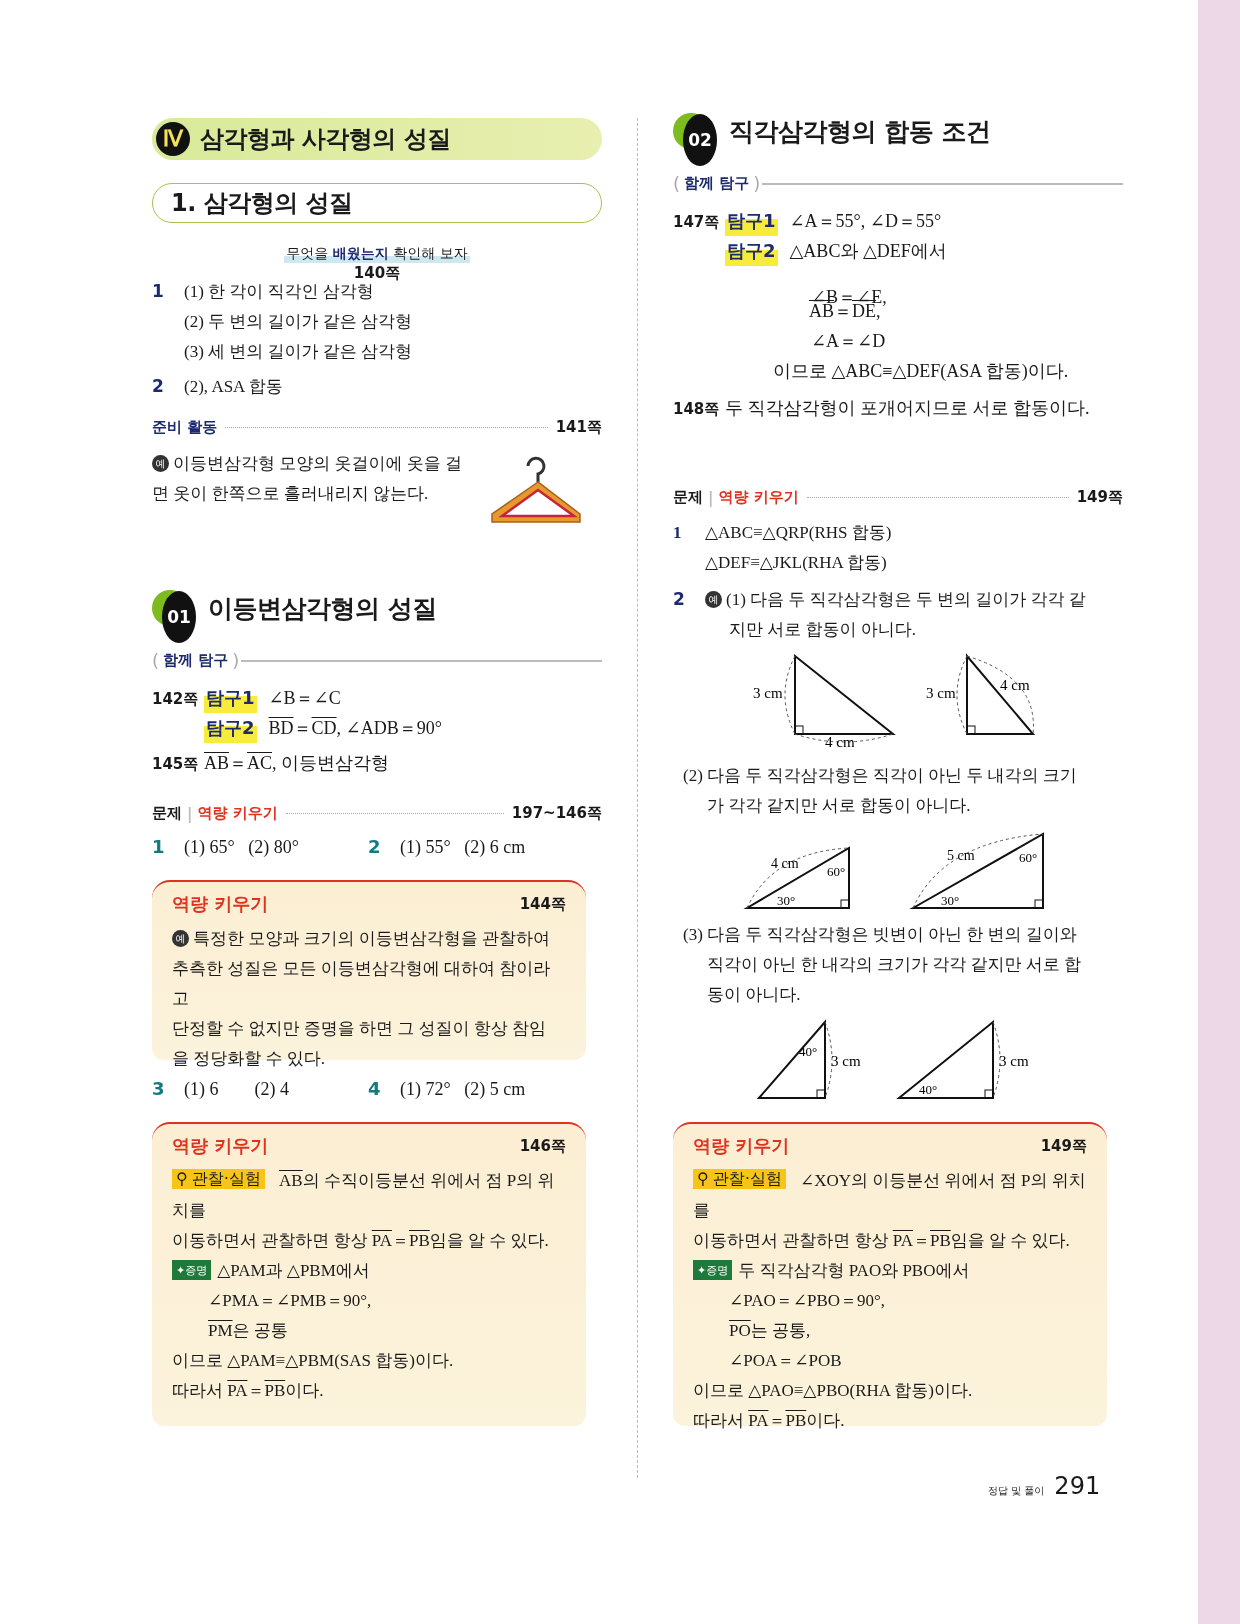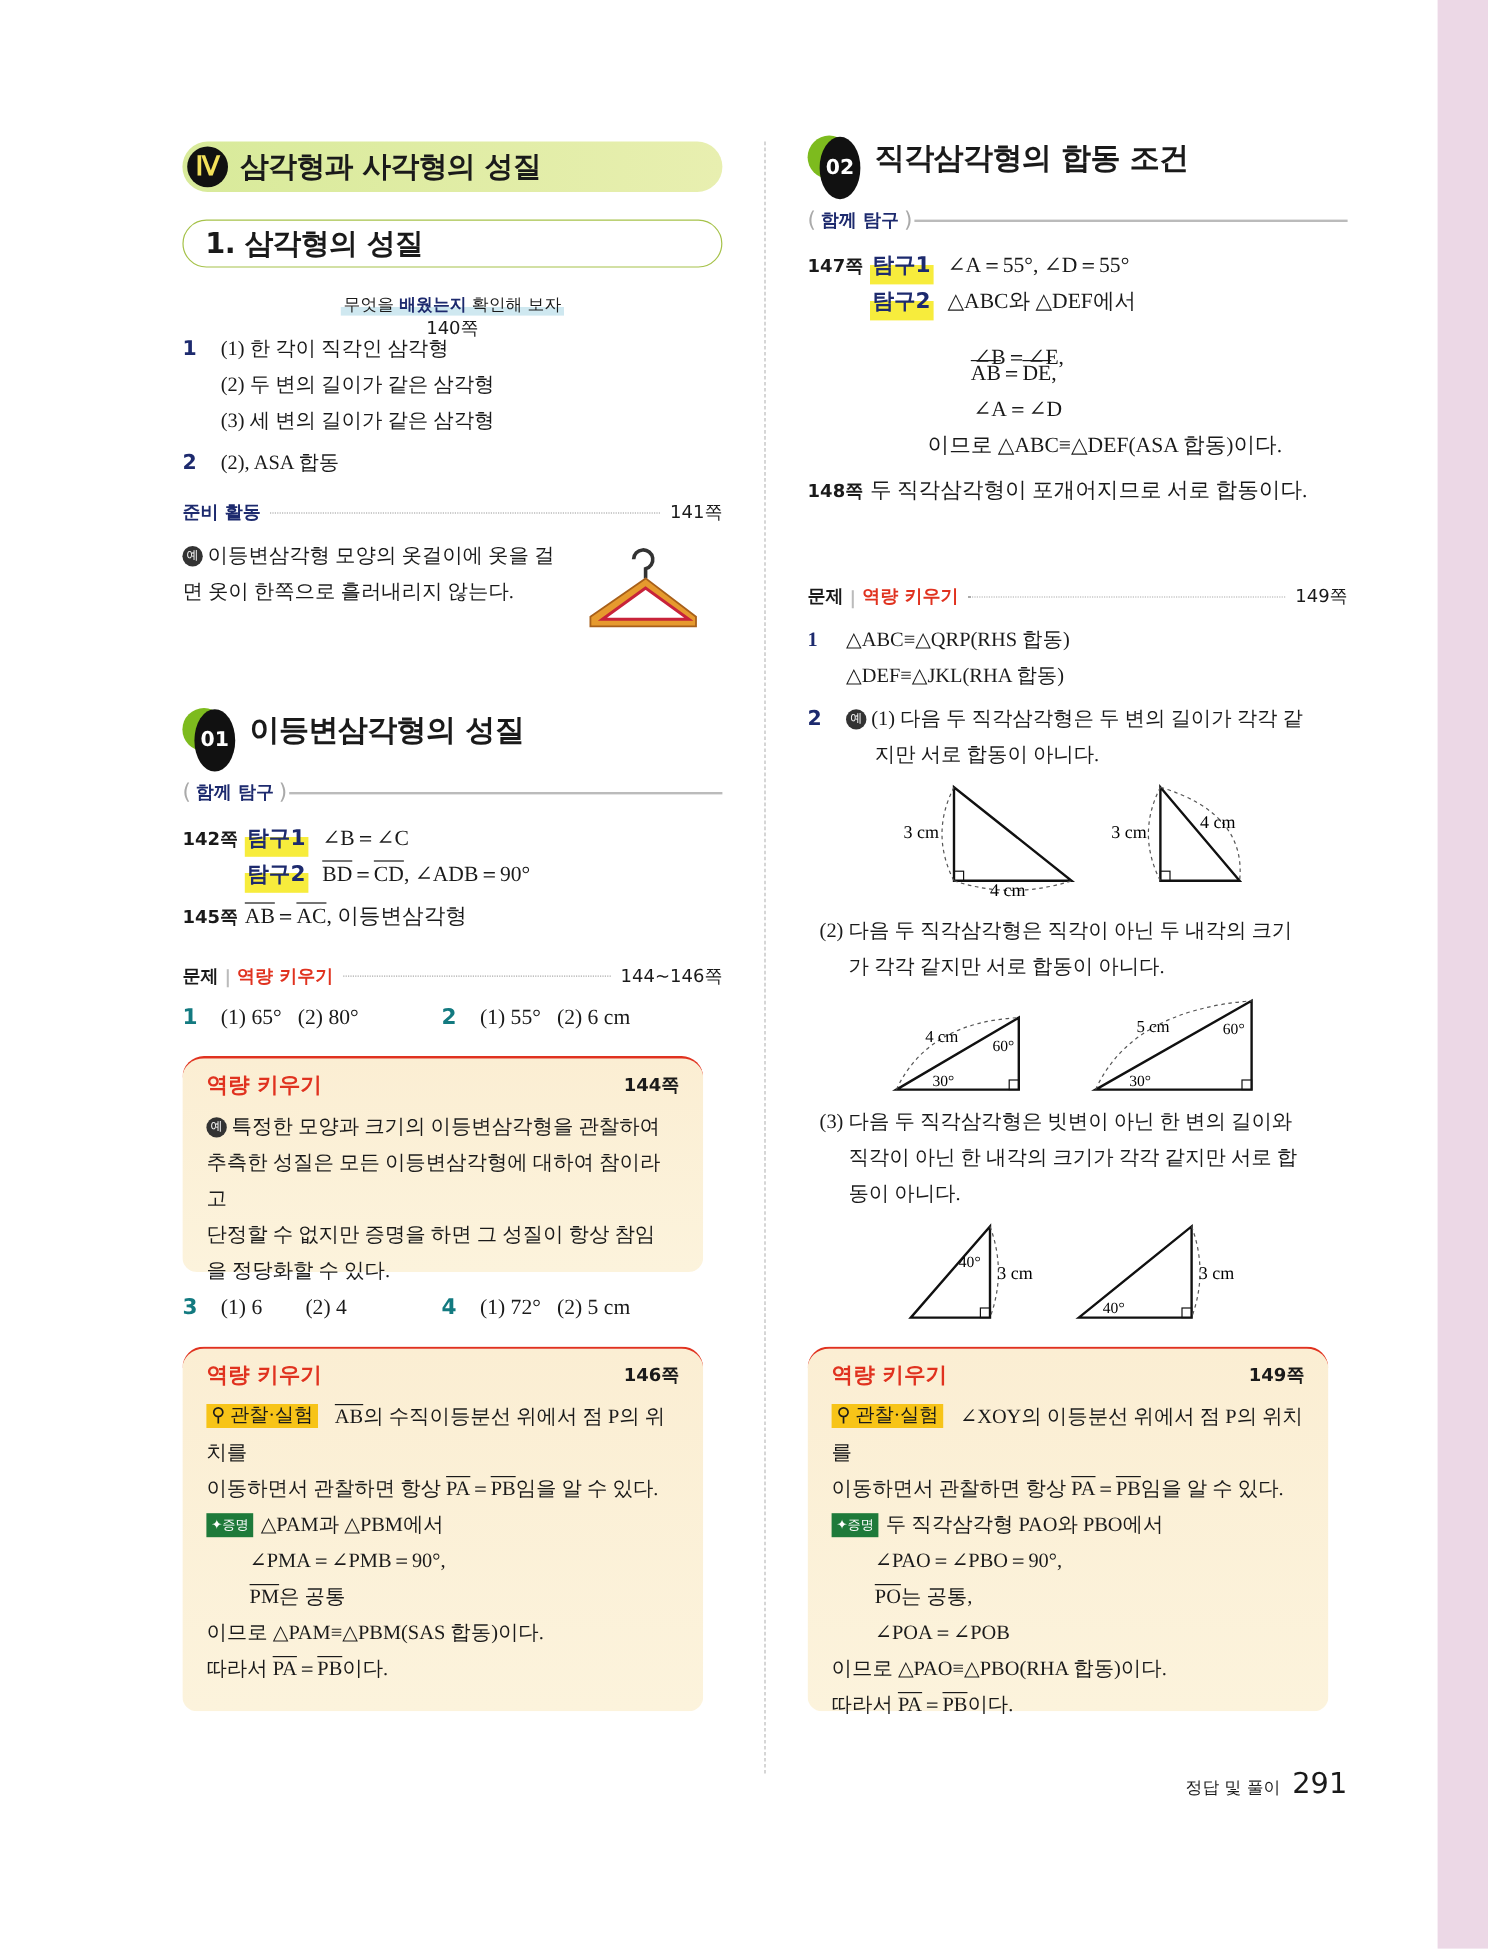--- a/index.html
+++ b/index.html
@@ -17,21 +17,21 @@
   .chapter-num { width: 34px; height: 34px; border-radius: 50%; background: #111; color: #f3e15a; font-family: "Liberation Serif", serif;
     font-weight: bold; font-size: 22px; display: flex; align-items: center; justify-content: center; margin-left: 4px; }
   .chapter-title { font-size: 24px; font-weight: bold; margin-left: 10px; letter-spacing: -0.5px; }
 
   .section-pill { position: absolute; top: 183px; left: 0; width: 450px; height: 40px; border: 1.5px solid #a6c24a; border-radius: 20px;
     display: flex; align-items: center; padding-left: 18px; }
   .section-pill span { font-size: 24px; font-weight: bold; letter-spacing: -0.5px; }
 
   .sub-row { position: absolute; left: 0; width: 450px; display: flex; align-items: center; font-size: 15px; font-weight: bold; }
   .sub-row .dots { flex: 1; border-bottom: 1px dotted #aaa; margin: 0 8px; height: 1px; }
-  .sub-row .page { font-size: 15px; font-weight: normal; }
+  .sub-row .page { font-size: 15px; font-weight: bold; }
   .hl-blue-bg { background: linear-gradient(transparent 60%, #cfe8f0 60%); padding: 0 2px; font-weight: normal; font-size: 14px; }
   .navy { color: #1d2a6e; }
   .red { color: #e0321f; }
   .teal { color: #137a80; }
 
   .ans { position: absolute; left: 0; font-size: 17px; line-height: 30px; }
   .ans .num { display: inline-block; width: 32px; font-weight: bold; color: #1d2a6e; }
   .ans .indent { padding-left: 32px; }
 
   .lesson-head { position: absolute; left: 0; display: flex; align-items: center; }
@@ -56,21 +56,21 @@
   .box-head { display: flex; justify-content: space-between; align-items: center; margin-bottom: 8px; }
   .box-title { color: #e0321f; font-size: 18px; font-weight: bold; }
   .box-page { font-size: 15px; font-weight: bold; }
   .box-body { font-size: 17px; line-height: 30px; }
   .ex-badge { display: inline-block; width: 17px; height: 17px; border-radius: 50%; background: #333; color: #fff; font-size: 10px; text-align: center; line-height: 17px; vertical-align: 2px; margin-right: 4px; }
   .tag-obs { display: inline-block; background: #f7c418; font-size: 16px; padding: 0 4px; line-height: 20px; vertical-align: 2px; margin-right: 14px; }
   .tag-proof { display: inline-block; background: #1e7a3a; color: #fff; font-size: 11px; padding: 0 4px; line-height: 20px; vertical-align: 2px; margin-right: 6px; }
   .pi { padding-left: 36px; }
 
   .footer { position: absolute; top: 1472px; left: 988px; display: flex; align-items: baseline; }
-  .footer .label { font-size: 14px; }
+  .footer .label { font-size: 10px; }
   .footer .pno { font-size: 24px; margin-left: 10px; }
   svg text { font-family: "Liberation Serif", serif; }
 </style>
 </head>
 <body>
 
 <div class="side-strip"></div>
 <div class="divider"></div>
 
 <div class="col col-left">
@@ -132,21 +132,21 @@
   </div>
   <div class="line-row" style="top:748px;">
     <span class="pg">145쪽</span><span class="serif"><span class="ov">AB</span><span>＝</span><span class="ov">AC</span><span>, 이등변삼각형</span></span>
   </div>
 
   <div class="sub-row" style="top:804px;">
     <span>문제</span>
       <span style="color:#bbb; margin:0 5px;">|</span>
       <span class="red">역량 키우기</span>
     <span class="dots"></span>
-    <span class="page">144~146쪽</span>
+    <span class="page">197~146쪽</span>
   </div>
   <div class="line-row" style="top:832px;">
     <span class="teal" style="font-weight:bold; display:inline-block; width:32px;">1</span><span class="serif" style="display:inline-block; width:184px; white-space:pre;">(1) 65°   (2) 80°</span><span class="teal" style="font-weight:bold; display:inline-block; width:32px;">2</span><span class="serif" style="white-space:pre;">(1) 55°   (2) 6 cm</span>
   </div>
 
   <div class="box" style="top:880px; height:180px;">
     <div class="box-head">
         <span class="box-title">역량 키우기</span>
         <span class="box-page">144쪽</span>
       </div>

